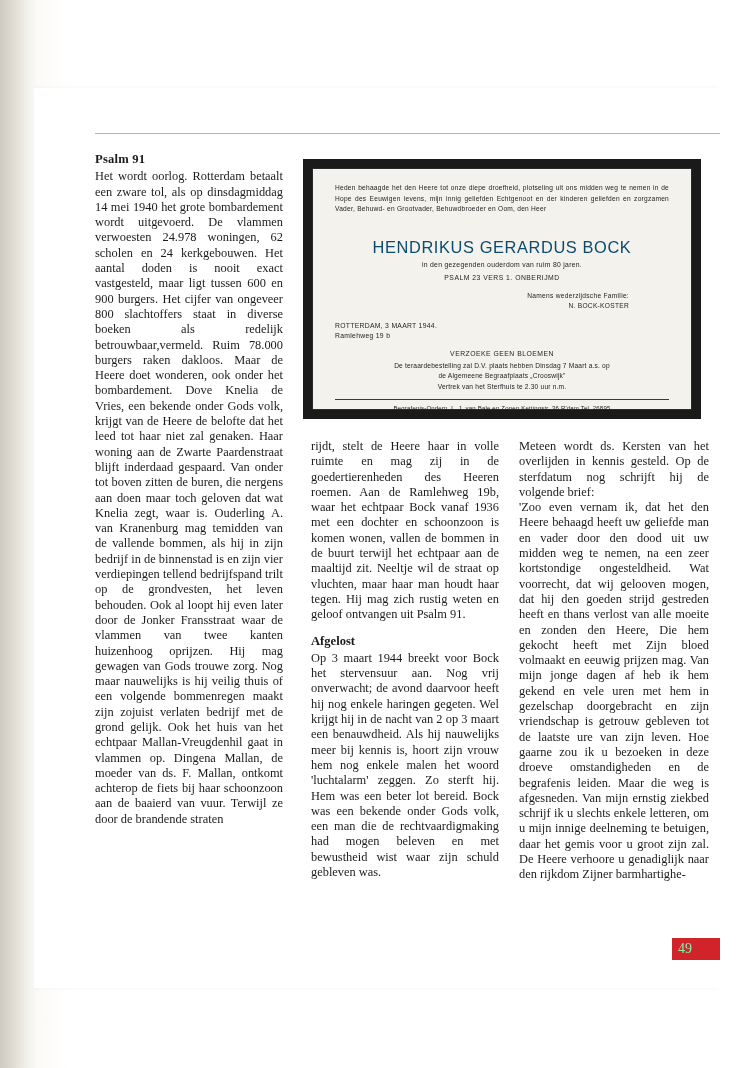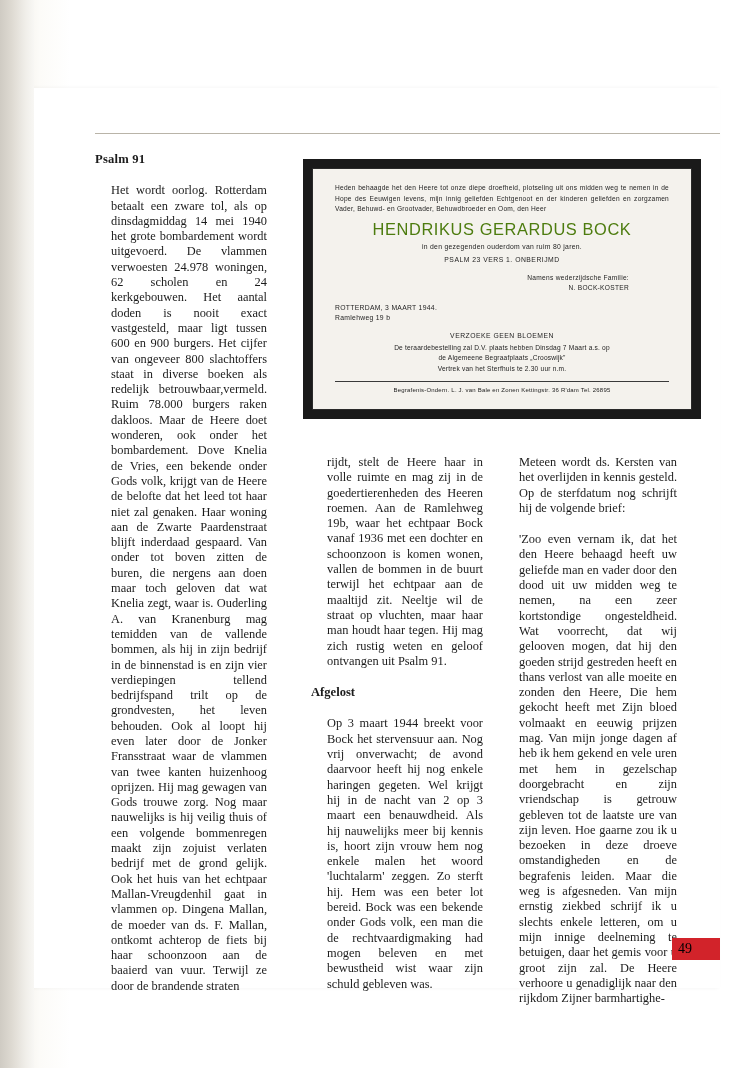--- a/index.html
+++ b/index.html
@@ -58,37 +58,37 @@
   }
   
   .col {
     position: absolute;
     font-size: 12.4px;
     line-height: 15.3px;
     text-align: justify;
     color: #1b1b1b;
   }
   .col p {
-    margin: 16px;
+    margin: 0;
   }
   .col-title {
     font-weight: bold;
     font-size: 12.6px;
     letter-spacing: .2px;
     margin-bottom: 2px;
   }
   #col1 { left: 0; top: 0; width: 188px; }
   #col2 { left: 216px; top: 287px; width: 188px; }
-  #col3 { left: 408px; top: 287px; width: 190px; }
+  #col3 { left: 424px; top: 287px; width: 190px; }
   .italic { }
   .subhead {
     font-weight: bold;
     font-size: 12.6px;
     margin-top: 11px;
-    margin-bottom: 16px;
+    margin-bottom: 2px;
   }
   
   .card-wrap {
     position: absolute;
     left: 208px;
     top: 7px;
     width: 398px;
     height: 260px;
     background: #1a1a1a;
     padding: 0;
@@ -110,23 +110,23 @@
   .card .intro {
     font-size: 6.6px;
     line-height: 10.6px;
     text-align: justify;
     letter-spacing: .25px;
   }
   .card .name {
     text-align: center;
     font-size: 16.4px;
     letter-spacing: .6px;
-    margin-top: 5px;
+    margin-top: 23px;
     margin-bottom: 4px;
-    color: #4d7c0f;
+    color: #0c4a6e;
   }
   .card .agline {
     text-align: center;
     font-size: 6.8px;
     letter-spacing: .3px;
     margin-bottom: 6px;
   }
   .card .psalm {
     text-align: center;
     font-size: 6.8px;
@@ -177,21 +177,21 @@
     color: #222;
   }
   
   .page-num {
     position: absolute;
     left: 672px;
     top: 938px;
     width: 48px;
     height: 22px;
     background: #d2232a;
-    color: #000000;
+    color: #86efac;
     font-family: "Liberation Serif", serif;
     font-size: 14px;
     line-height: 22px;
     text-align: left;
     padding-left: 6px;
     box-sizing: border-box;
   }
 </style>
 </head>
 <body>

